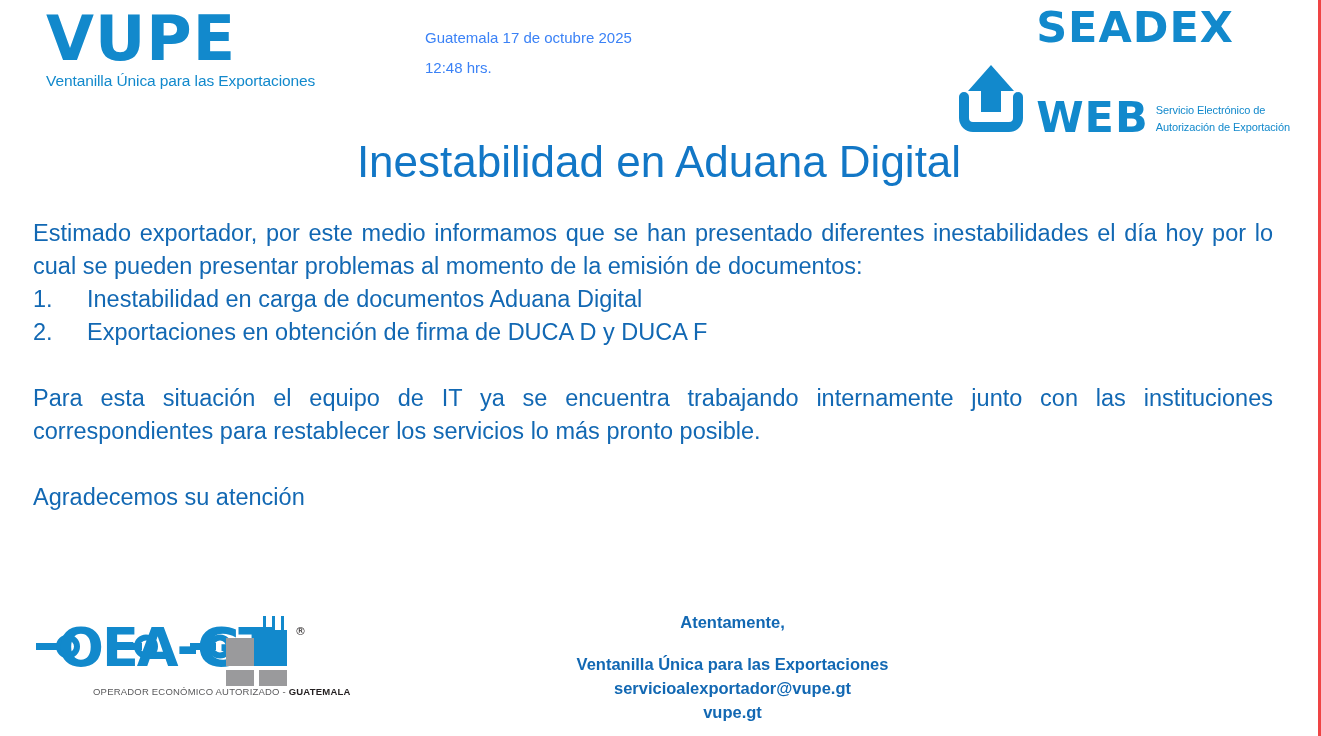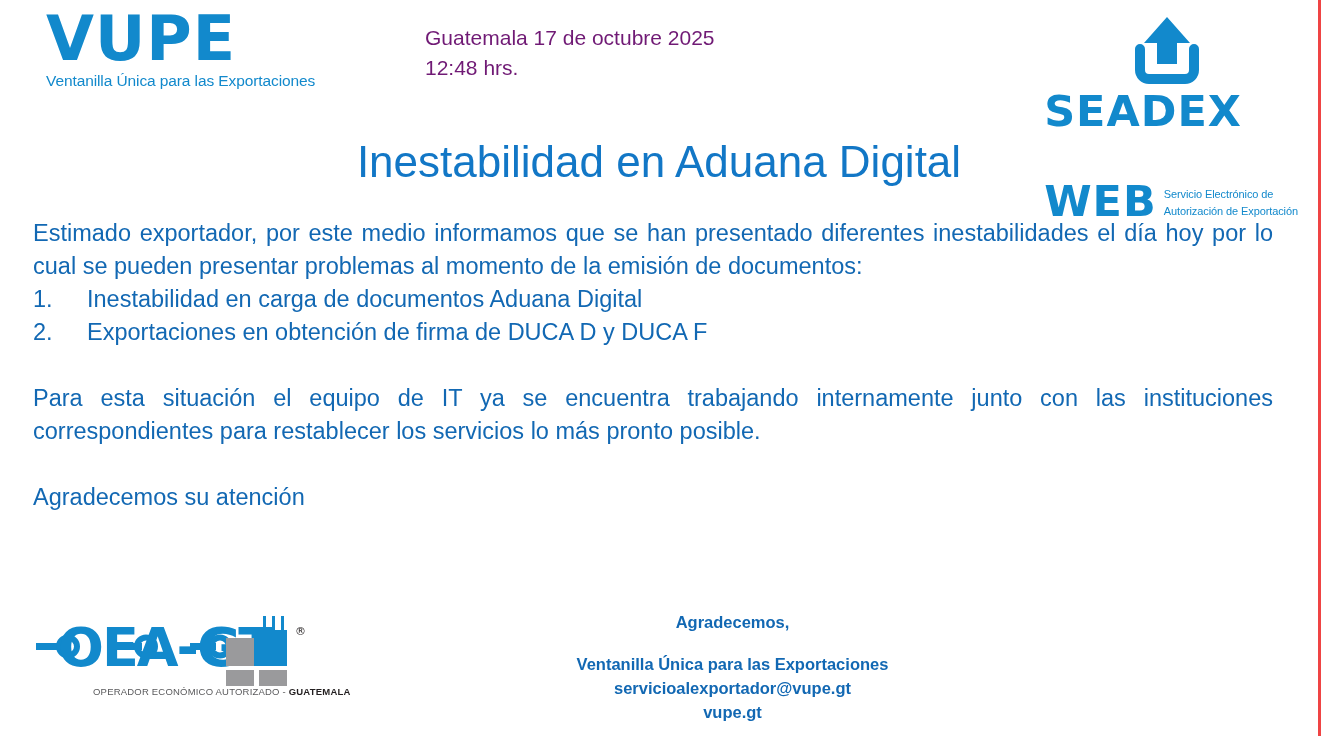--- a/index.html
+++ b/index.html
@@ -42,32 +42,31 @@
     color: #1289CC;
     margin-top: 2px;
     letter-spacing: -0.1px;
   }
 
   .header-date {
     position: absolute;
     left: 425px;
     top: 23px;
     font-family: "Liberation Sans", sans-serif;
-    font-size: 21px;
+    font-size: 15px;
     line-height: 30px;
-    color: #701a75;
+    color: #3b82f6;
   }
 
   .seadex-logo {
     position: absolute;
-    right: 20px;
+    right: 28px;
     top: 6px;
     display: flex;
-    align-items: center;
-    flex-direction: column;
+    align-items: flex-end;
   }
   .seadex-icon {
     margin-top: 6px;
     margin-right: 8px;
   }
   .seadex-text { line-height: 0; }
   .seadex-word {
     font-family: "DejaVu Sans", sans-serif;
     font-weight: bold;
     font-size: 43px;
@@ -250,20 +249,20 @@
         <rect x="251" y="8" width="3" height="14" fill="#1289CC"></rect>
       </g>
       <text x="265" y="27" font-family="DejaVu Sans, sans-serif" font-size="11" fill="#231F20">®</text>
     </svg>
     <div class="oea-caption">
       <span>OPERADOR ECONÓMICO AUTORIZADO - </span><b>GUATEMALA</b>
     </div>
   </div>
 
   <div class="signature">
-    <div>Agradecemos,</div>
+    <div>Atentamente,</div>
     <div class="sig-gap"></div>
     <div>Ventanilla Única para las Exportaciones</div>
     <div>servicioalexportador@vupe.gt</div>
     <div>vupe.gt</div>
   </div>
 
 </div>
 
 </body></html>

